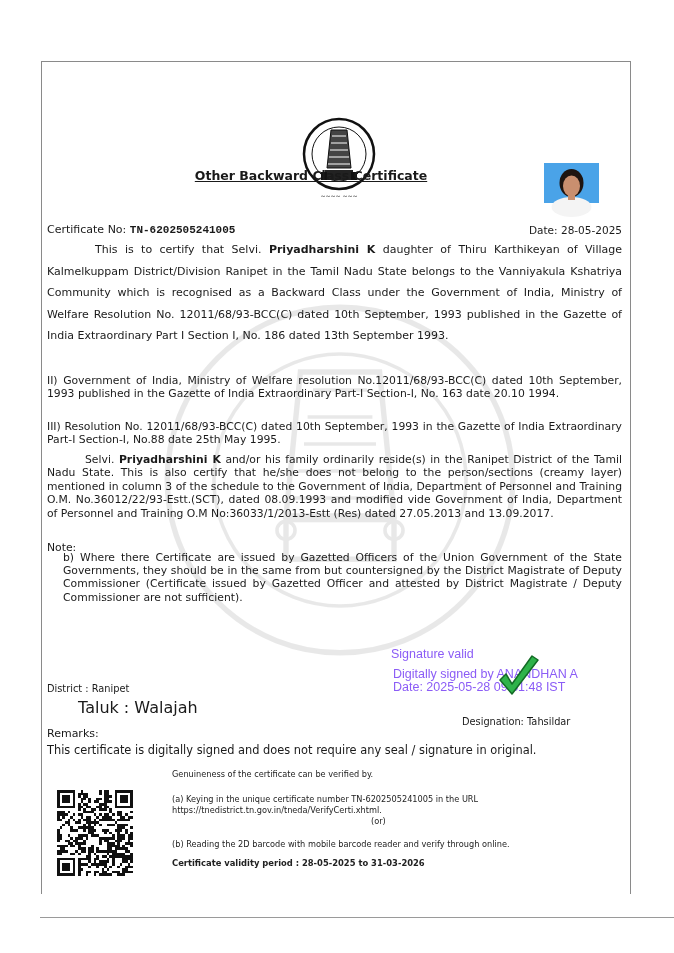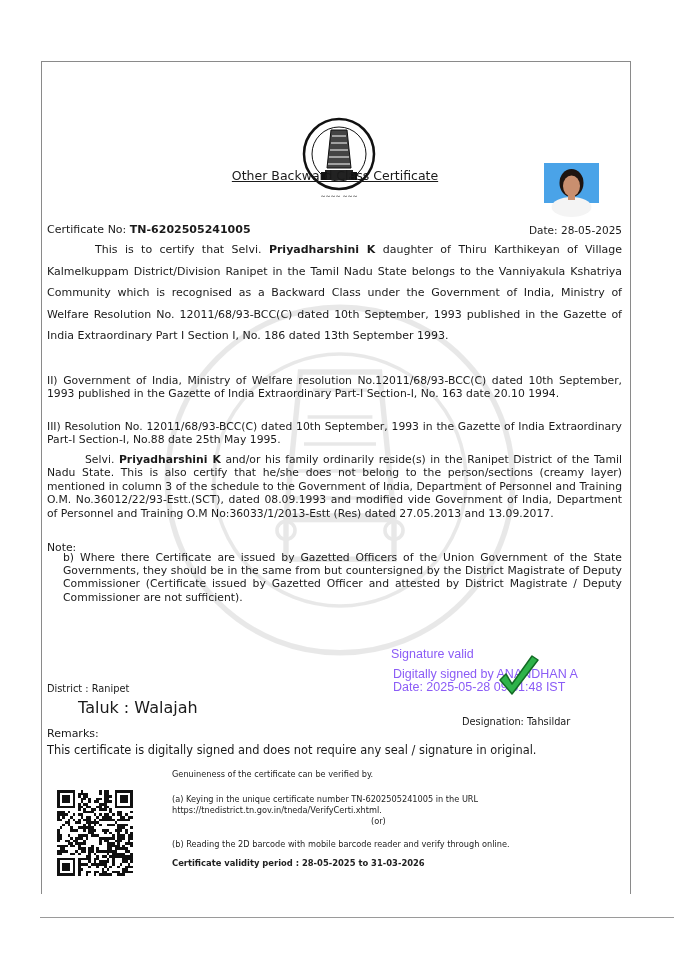--- a/index.html
+++ b/index.html
@@ -4,25 +4,25 @@
 <style>
   html, body { margin:0; padding:0; background:#ffffff; }
   body { width:674px; height:953px; position:relative; overflow:hidden;
          font-family:"DejaVu Sans", sans-serif; color:#1a1a1a; }
   .page-box { position:absolute; left:41px; top:61px; width:590px; height:833px;
               border-left:1.5px solid #8a8a8a; border-top:1.5px solid #8a8a8a; border-right:1.5px solid #8a8a8a; box-sizing:border-box; }
   .page-bottom-rule { position:absolute; left:40px; top:917px; width:634px; height:0; border-top:1.5px solid #9a9a9a; }
   .abs { position:absolute; }
   .watermark { position:absolute; left:160px; top:300px; width:360px; height:360px; opacity:0.13; }
   .emblem { position:absolute; left:301px; top:116px; width:76px; height:86px; }
-  .title { left:0; width:622px; top:168px; text-align:center; font-size:12.5px; font-weight:normal;padding-left:24px; }
+  .title { left:0; width:622px; top:168px; text-align:center; font-size:12.5px; font-weight:bold; }
   .title span { text-decoration:underline; }
   .photo { position:absolute; left:544px; top:163px; width:55px; height:55px; }
   .certno { left:47px; top:223px; font-size:11px; }
-  .certno b { font-weight:bold; }
+  .certno b { font-weight:bold;font-family:Liberation Mono, monospace; }
   .date { right:52px; top:224px; font-size:10.5px; }
   .para { position:absolute; left:47px; width:575px; font-size:11px; text-align:justify; }
   .p1 { top:239px; line-height:21.5px; }
   .p1 .indent { padding-left:48px; }
   .p2 { top:374px; line-height:13.2px; font-size:10.8px; }
   .p3 { top:420px; line-height:13.2px; font-size:10.8px; }
   .p4 { top:453px; line-height:13.4px; font-size:10.8px; text-indent:38px; }
   .note { position:absolute; left:47px; width:575px; top:541px; font-size:10.8px; line-height:13.2px; }
   .note .lbl { position:absolute; left:0; top:0; }
   .note .a { margin-left:31px; text-align:justify; }

